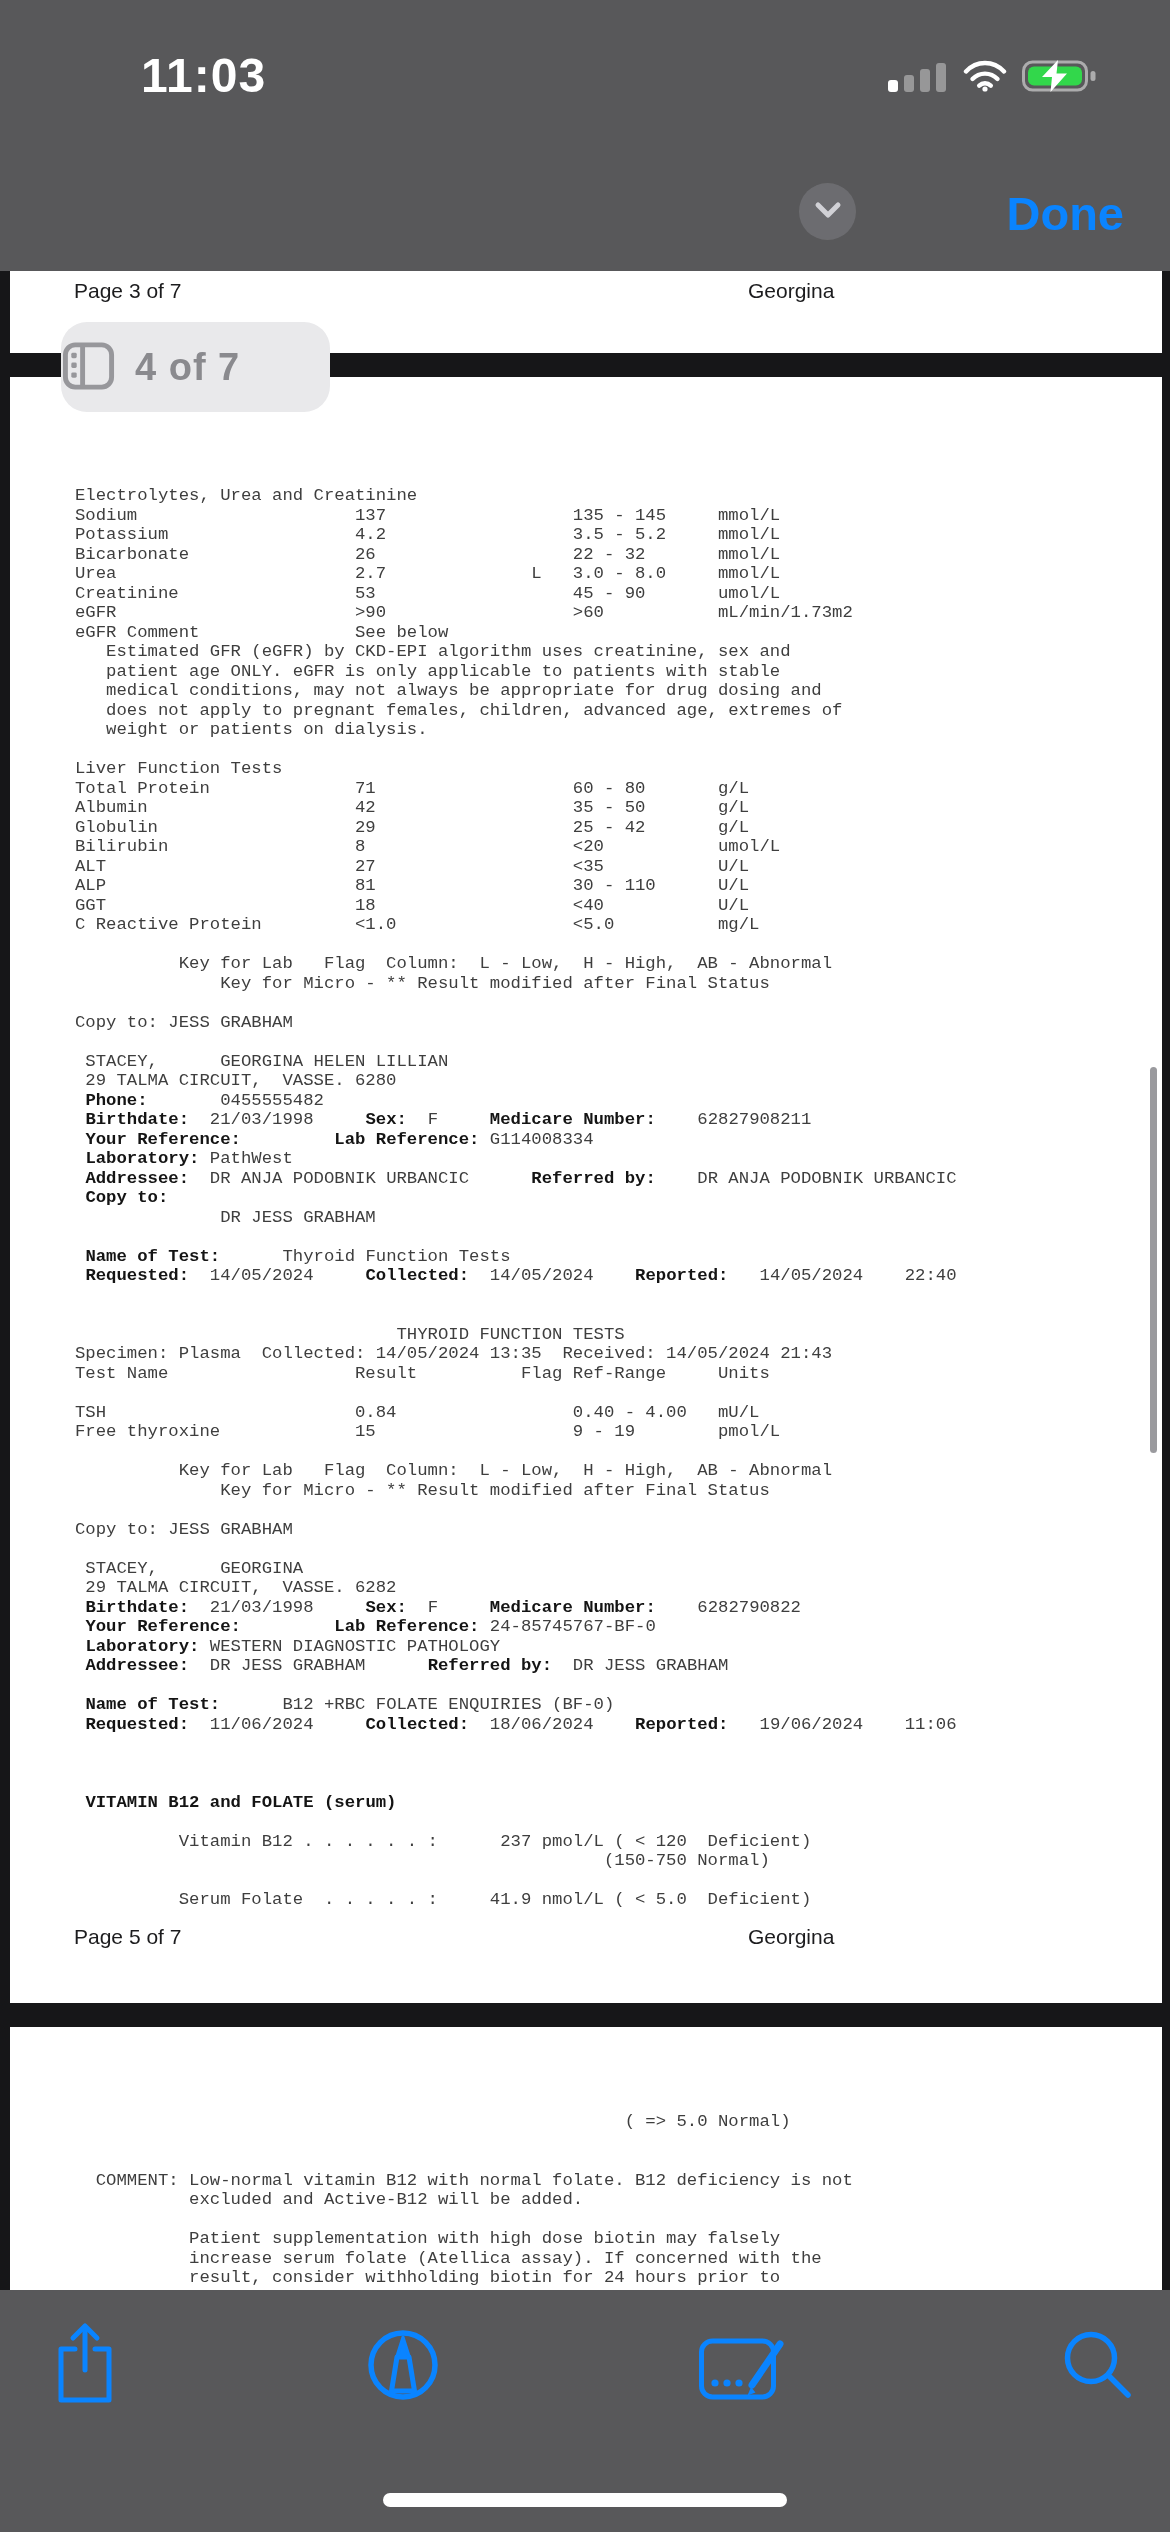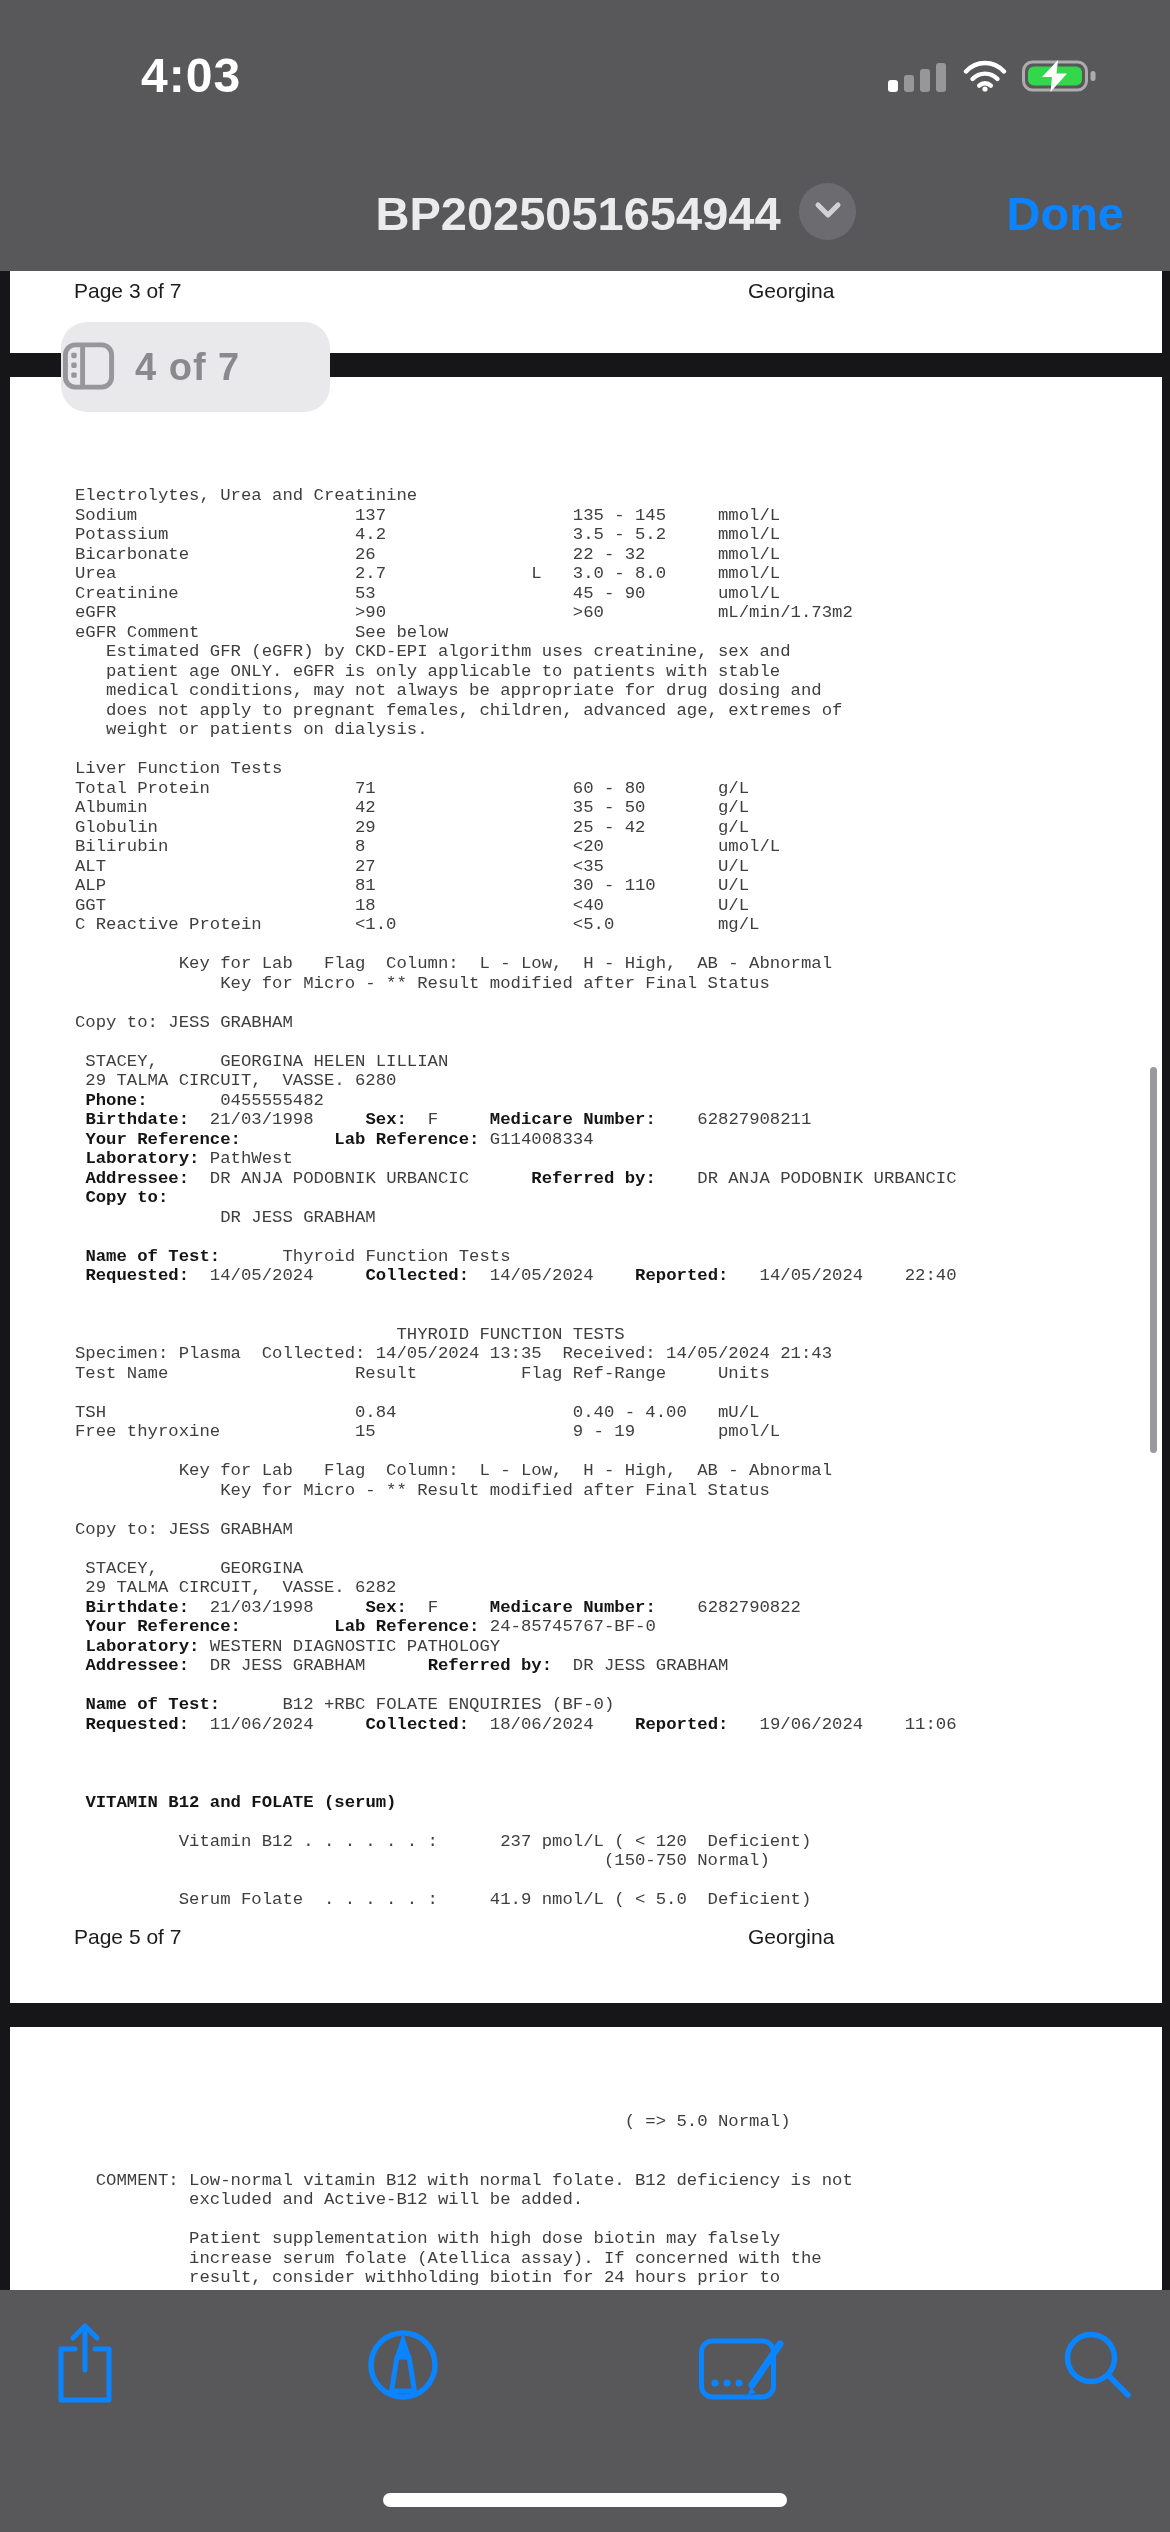--- a/index.html
+++ b/index.html
@@ -174,21 +174,21 @@
         <line x1="22" y1="7" x2="22" y2="50" stroke="#97979b" stroke-width="5"></line>
         <rect x="10.5" y="15" width="5.5" height="5.5" rx="1.5" fill="#97979b"></rect>
         <rect x="10.5" y="25" width="5.5" height="5.5" rx="1.5" fill="#97979b"></rect>
         <rect x="10.5" y="35" width="5.5" height="5.5" rx="1.5" fill="#97979b"></rect>
       </svg>
     </span>
     <span class="pill-label">4 of 7</span>
   </div>
 
   <div class="navbar">
-    <div class="status-time">4:03</div>
+    <div class="status-time">11:03</div>
     <div class="status-icons">
       <span>
         <svg width="60" height="32" viewBox="0 0 60 32" fill="none">
           <rect x="0" y="20" width="10" height="12" rx="3" fill="#ffffff"></rect>
           <rect x="16" y="15" width="10" height="17" rx="3" fill="rgba(255,255,255,0.38)"></rect>
           <rect x="32" y="9" width="10" height="23" rx="3" fill="rgba(255,255,255,0.38)"></rect>
           <rect x="48" y="3" width="10" height="29" rx="3" fill="rgba(255,255,255,0.38)"></rect>
         </svg>
       </span>
       <span>
@@ -201,21 +201,20 @@
       </span>
       <span>
         <svg width="80" height="32" viewBox="0 0 80 32" fill="none">
           <rect x="1.5" y="2" width="63" height="28" rx="9" stroke="rgba(255,255,255,0.5)" stroke-width="3"></rect>
           <rect x="6" y="6.5" width="54" height="19" rx="6" fill="#32d74b"></rect>
           <rect x="68.5" y="11" width="5" height="10" rx="2.5" fill="rgba(255,255,255,0.5)"></rect>
           <polygon points="36,0 20,17 30,17 28.5,32 45,13.5 34.5,13.5" fill="#ffffff"></polygon>
         </svg>
       </span>
     </div>
-    <div class="nav-title">BP2025051654944</div>
     <div class="title-chevron-btn">
       <span>
         <svg width="28" height="18" viewBox="0 0 28 18" fill="none" stroke="#d1d1d6" stroke-width="5" stroke-linecap="round" stroke-linejoin="round">
           <path d="M4,4 L14,14 L24,4"></path>
         </svg>
       </span>
     </div>
     <button class="done-btn">Done</button>
   </div>
 

